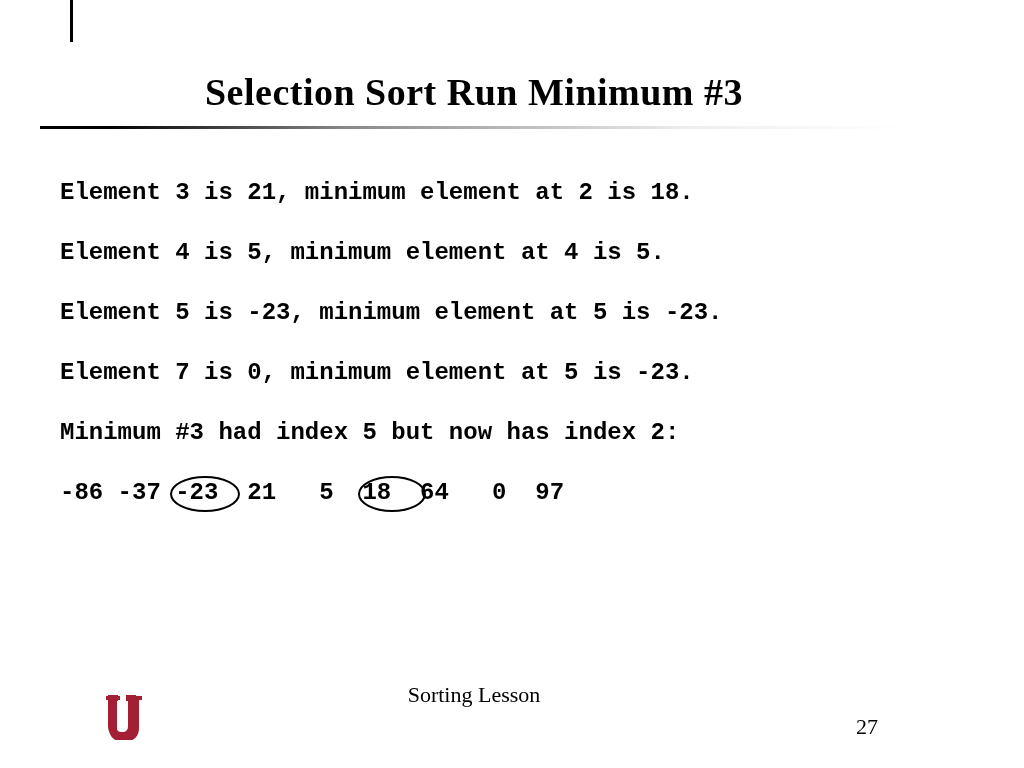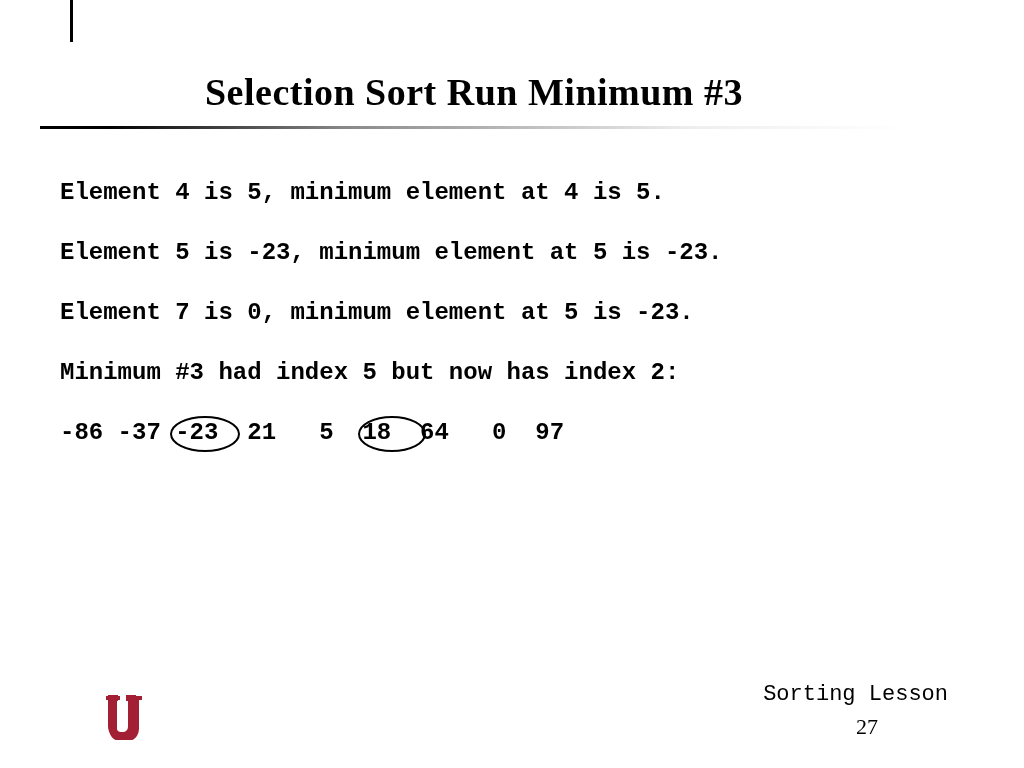--- a/index.html
+++ b/index.html
@@ -96,22 +96,22 @@
   .logo {
     position: absolute;
     left: 100px;
     bottom: 2px;
   }
   .logo svg { display: block; }
   .footer-center {
     position: absolute;
     left: 0;
     right: 0;
-    text-align: right;
-    font-family: Liberation Mono, monospace;
+    text-align: center;
+    font-family: Liberation Serif, serif;
   }
   .footer-lesson {
     font-size: 22px;
   }
   .footer-course {
     font-size: 18px;
   }
   .page-num {
     position: absolute;
     right: 70px;
@@ -127,20 +127,21 @@
 
   <div class="header-area">
     <div class="tick"></div>
     <h1 class="title">Selection Sort Run Minimum #3</h1>
     <div class="rule-wrap">
       <div class="rule"></div>
     </div>
   </div>
 
   <div class="body">
+<span class="line">Element 3 is 21, minimum element at 2 is 18.</span>
 <span class="line">Element 4 is 5, minimum element at 4 is 5.</span>
 <span class="line">Element 5 is -23, minimum element at 5 is -23.</span>
 <span class="line">Element 7 is 0, minimum element at 5 is -23.</span>
 <span class="line">Minimum #3 had index 5 but now has index 2:</span>
 <span class="line result-row"><span>-86 -37 -23  21   5  18  64   0  97</span><span class="ellipse ell-a"></span><span class="ellipse ell-b"></span></span>
   </div>
 
   <div class="footer">
     <div class="logo">
       <svg width="44" height="48" viewBox="0 0 44 48">

